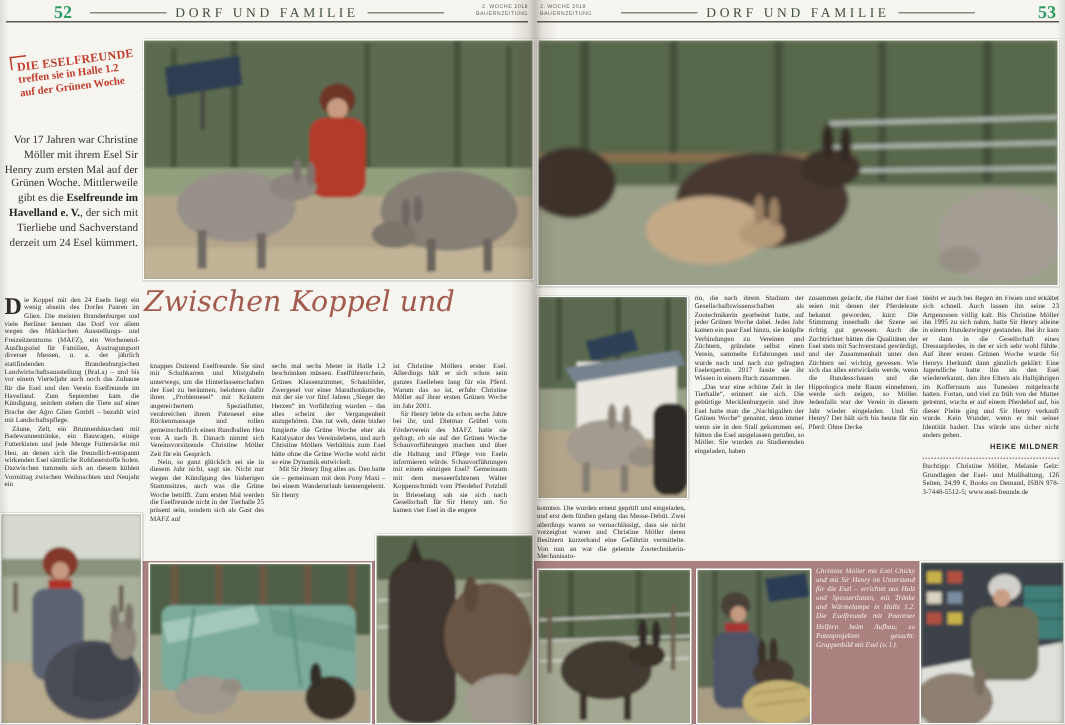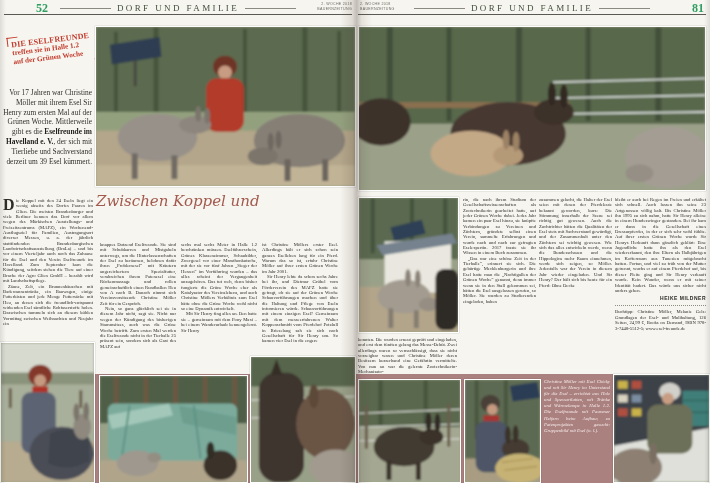--- a/index.html
+++ b/index.html
@@ -19,21 +19,21 @@
   
   .badge { position:absolute; left:8px; top:32px; width:96px; transform:rotate(-7deg); color:#c23a2c; padding:3px 4px; }
   .badge:before { content:""; position:absolute; left:0; top:0; width:10px; height:8px; border-left:1px solid #c23a2c; border-top:1px solid #c23a2c; }
   .badge:after { content:""; position:absolute; right:0; bottom:0; width:10px; height:8px; border-right:1px solid #c23a2c; border-bottom:1px solid #c23a2c; }
   .badge .b1 { font:bold 8px/9px "Liberation Serif", serif; letter-spacing:.2px; }
   .badge .b2 { font:bold 7.2px/8.6px "Liberation Serif", serif; }
 
   
   .lead { position:absolute; left:3px; top:88px; width:89px; font:7.4px/9.8px "Liberation Serif", serif; color:#33312c; text-align:right; }
   .lead b { font-weight:bold; color:#1f1e1a; }
-  .headline { position:absolute; left:96px; top:189px; width:252px; color:#a25a4e; font-family:"DejaVu Serif", serif; font-style:italic; font-size:15px; line-height:25px; }
+  .headline { position:absolute; left:96px; top:189px; width:252px; color:#a25a4e; font-family:"DejaVu Serif", serif; font-style:italic; font-size:19px; line-height:25px; }
   .headline .h2 { padding-left:62px; }
 
   
   .col { position:absolute; font:4.7px/5.35px "Liberation Serif", serif; color:#2e2c27; text-align:justify; overflow:hidden; }
   .col p + p { text-indent:5px; }
   .dropcap { float:left; font:bold 16px/13px "Liberation Serif", serif; color:#2e2c27; padding-right:1.5px; }
   .author { text-align:right; font:bold 5px/7px "Liberation Sans", sans-serif; letter-spacing:.5px; color:#2b2a26; margin-top:2px; }
   .booktip { border-top:1px dotted #8d8b82; margin-top:3px; padding-top:3px; font:4.7px/5.6px "Liberation Serif", serif; color:#2e2c27; }
 
   
@@ -108,21 +108,21 @@
         <ellipse cx="168" cy="131" rx="15" ry="9" fill="#7b756c"></ellipse>
         <ellipse cx="176" cy="116" rx="3" ry="9" fill="#6e6860"></ellipse>
           <ellipse cx="184" cy="114" rx="3" ry="9" fill="#6e6860"></ellipse>
         <rect x="190" y="134" width="6" height="22" fill="#6b655d"></rect>
           <rect x="228" y="134" width="6" height="22" fill="#6b655d"></rect>
       </g>
     </svg>
   </div>
 
   <div class="lead">
-    <span>Vor 17 Jahren war Christine Möller mit ihrem Esel Sir Henry zum ersten Mal auf der Grünen Woche. Mittlerweile gibt es die </span><b>Eselfreunde im Havelland e. V.</b><span>, der sich mit Tierliebe und Sachverstand derzeit um 39 Esel kümmert.</span>
+    <span>Vor 17 Jahren war Christine Möller mit ihrem Esel Sir Henry zum ersten Mal auf der Grünen Woche. Mittlerweile gibt es die </span><b>Eselfreunde im Havelland e. V.</b><span>, der sich mit Tierliebe und Sachverstand derzeit um 24 Esel kümmert.</span>
   </div>
 
   <div class="headline">
     <div class="h1">Zwischen Koppel und</div>
   </div>
 
   <div class="col" style="left:3px;top:198px;width:90px;height:142px;">
     <p><span class="dropcap">D</span><span>ie Koppel mit den 24 Eseln liegt ein wenig abseits des Dorfes Paaren im Glien. Die meisten Brandenburger und viele Berliner kennen das Dorf vor allem wegen des Märkischen Ausstellungs- und Freizeitzentrums (MAFZ), ein Wochenend-Ausflugsziel für Familien, Austragungsort diverser Messen, u. a. der jährlich stattfindenden Brandenburgischen Landwirtschaftsausstellung (BraLa) – und bis vor einem Vierteljahr auch noch das Zuhause für die Esel und den Verein Eselfreunde im Havelland. Zum September kam die Kündigung, seitdem stehen die Tiere auf einer Brache der Agro Glien GmbH – bezahlt wird mit Landschaftspflege.</span></p>
     <p>Zäune, Zelt, ein Brunnenhäuschen mit Badewannentränke, ein Bauwagen, einige Futterkisten und jede Menge Futtersäcke mit Heu, an denen sich die freundlich-entspannt wirkenden Esel sämtliche Rohfaserstoffe holen. Dazwischen tummeln sich an diesem kühlen Vormittag zwischen Weihnachten und Neujahr ein</p>
   </div>
@@ -212,21 +212,21 @@
   <div class="pagehead" style="left:354px;width:356px;">
     <div class="issue" style="left:6px;text-align:left;">
       <div>2. WOCHE 2018</div>
       <div>BAUERNZEITUNG</div>
     </div>
     <div class="headtitle">
       <span class="hline"></span>
       <span class="ht">DORF UND FAMILIE</span>
       <span class="hline"></span>
     </div>
-    <span class="pagenum" style="right:6px;">81</span>
+    <span class="pagenum" style="right:6px;">53</span>
     <div class="rule"></div>
   </div>
 
   <div class="photo" style="left:358px;top:26px;width:348px;height:165px;">
     <svg viewBox="0 0 348 165" preserveAspectRatio="none">
       <filter id="b5">
           <feGaussianBlur stdDeviation="1.3"></feGaussianBlur>
         </filter>
       <g filter="url(#b5)">
         <rect width="348" height="100" fill="#59684c"></rect>

